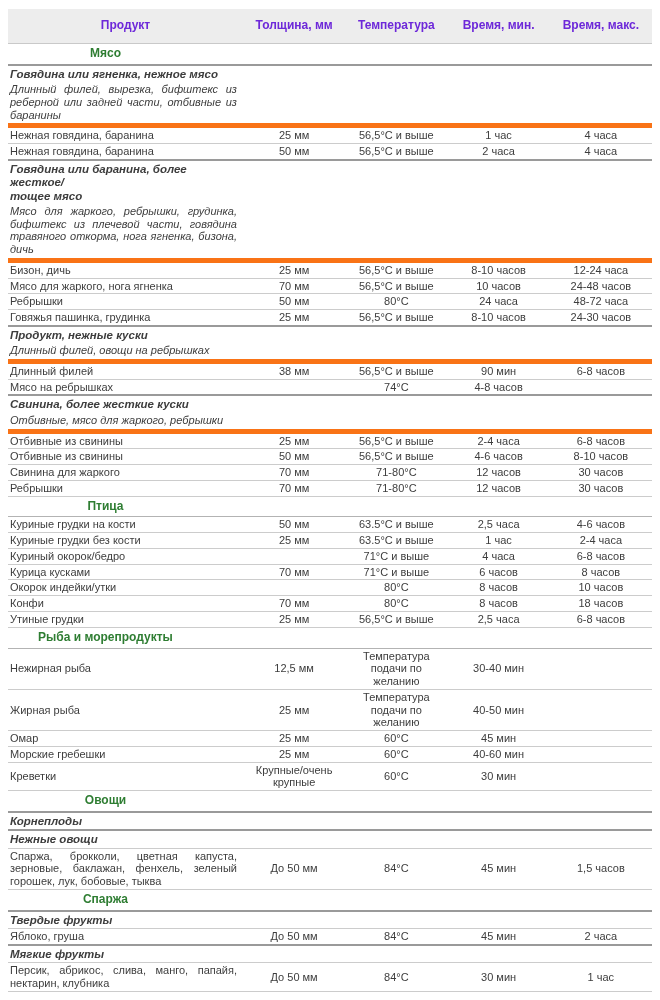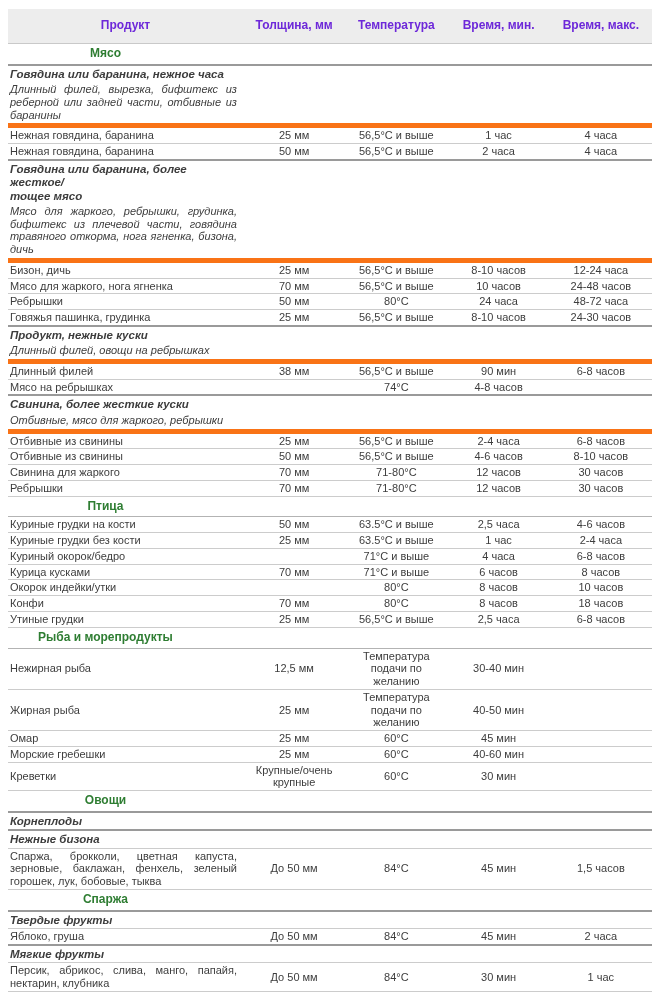--- a/index.html
+++ b/index.html
@@ -39,21 +39,21 @@
     </thead>
     <tbody id="body-rows">
         <tr class="section">
           <td class="product">Мясо</td>
           <td class="val"></td>
           <td class="val"></td>
           <td class="val"></td>
           <td class="val"></td>
         </tr>
         <tr class="group">
-          <td class="product">Говядина или баранина, нежное часа</td>
+          <td class="product">Говядина или ягненка, нежное мясо</td>
           <td class="val"></td>
           <td class="val"></td>
           <td class="val"></td>
           <td class="val"></td>
         </tr>
         <tr class="desc">
           <td class="product">Длинный филей, вырезка, бифштекс из реберной или задней части, отбивные из баранины</td>
           <td class="val"></td>
           <td class="val"></td>
           <td class="val"></td>
@@ -292,21 +292,21 @@
           <td class="val"></td>
         </tr>
         <tr class="group">
           <td class="product">Корнеплоды</td>
           <td class="val"></td>
           <td class="val"></td>
           <td class="val"></td>
           <td class="val"></td>
         </tr>
         <tr class="group">
-          <td class="product">Нежные бизона</td>
+          <td class="product">Нежные овощи</td>
           <td class="val"></td>
           <td class="val"></td>
           <td class="val"></td>
           <td class="val"></td>
         </tr>
         <tr class="data">
           <td class="product">Спаржа, брокколи, цветная капуста, зерновые, баклажан, фенхель, зеленый горошек, лук, бобовые, тыква</td>
           <td class="val">До 50 мм</td>
           <td class="val">84°C</td>
           <td class="val">45 мин</td>

